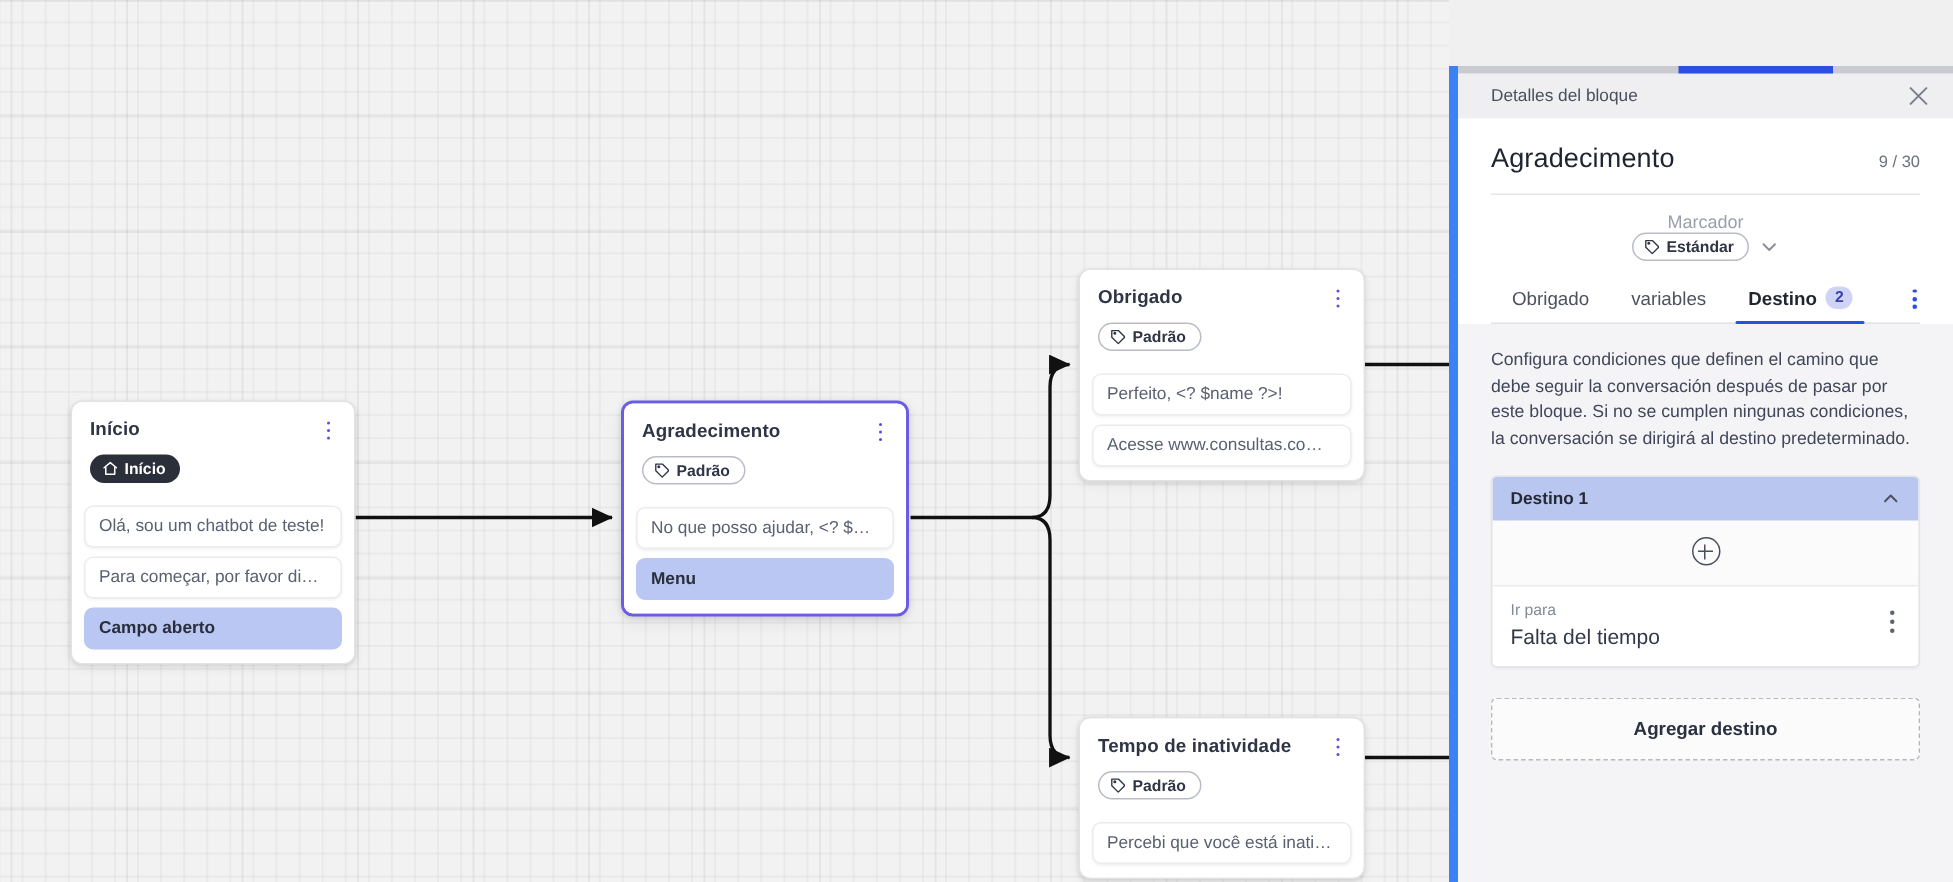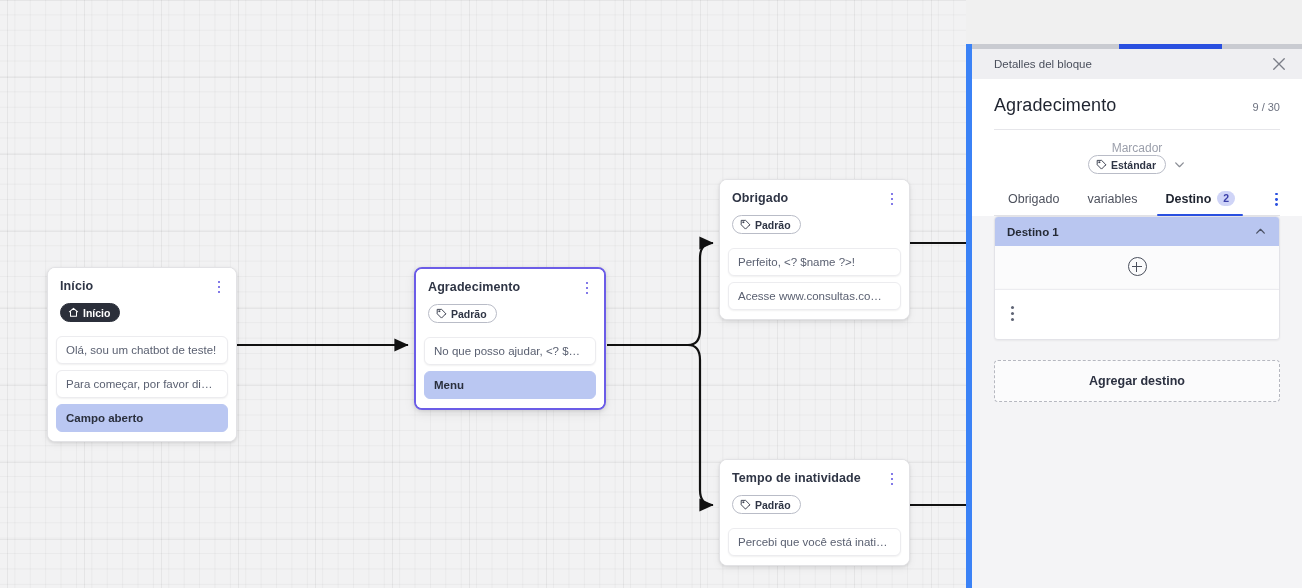--- a/index.html
+++ b/index.html
@@ -308,21 +308,21 @@
             <span>Padrão</span>
           </span>
         </div>
       </div>
       <div class="node-body">
         <div class="msg">Perfeito, &lt;? $name ?&gt;!</div>
         <div class="msg">Acesse www.consultas.com par...</div>
       </div>
     </div>
 
-    <div class="node" style="left:719px; top:459px; width:191px;">
+    <div class="node" style="left:719px; top:478px; width:191px;">
       <div class="node-head">
         <div class="node-title">Tempo de inatividade</div>
         <div class="kebab">
             <i></i>
             <i></i>
             <i></i>
           </div>
         <div class="badge-row">
           <span class="tag">
             <svg width="11" height="11" viewBox="0 0 24 24" fill="none" stroke="currentColor" stroke-width="2" stroke-linecap="round" stroke-linejoin="round">
@@ -388,35 +388,40 @@
         </div>
         <div class="tabs-kebab">
             <i></i>
             <i></i>
             <i></i>
           </div>
       </div>
     </div>
 
     <div class="panel-scroll">
+      <div class="desc">Configura condiciones que definen el camino que debe seguir la conversación después de pasar por este bloque. Si no se cumplen ningunas condiciones, la conversación se dirigirá al destino predeterminado.</div>
 
       <div class="dest-card">
         <div class="dest-header">
           <span class="dest-header-label">Destino 1</span>
           <svg class="chev-up" viewBox="0 0 24 24" fill="none" stroke="#262b36" stroke-width="2.4" stroke-linecap="round" stroke-linejoin="round">
               <path d="M5 15l7-7 7 7"></path>
             </svg>
         </div>
 
 
         <div class="plus-row">
           <div class="plus-btn"></div>
         </div>
 
         <div class="goto-box">
+          <div>
+            <div class="goto-label">Ir para</div>
+            <div class="goto-value">Falta del tiempo</div>
+          </div>
           <div class="goto-kebab">
               <i></i>
               <i></i>
               <i></i>
             </div>
         </div>
       </div>
 
       <div class="add-dest">Agregar destino</div>
     </div>

